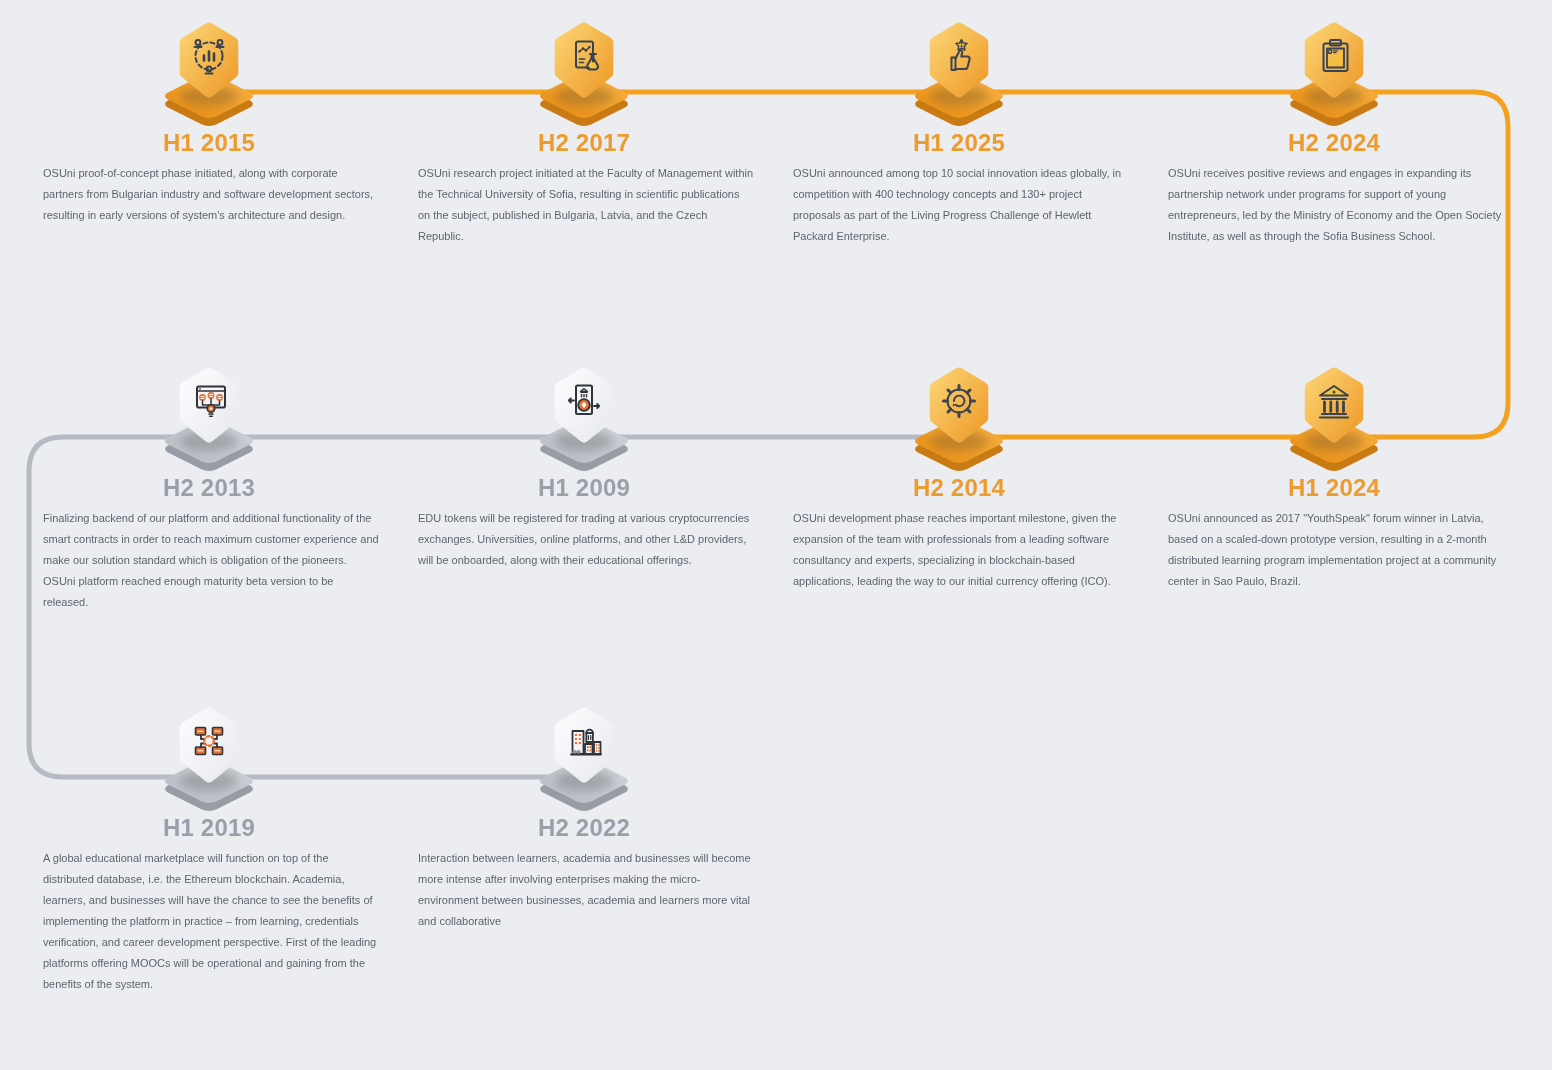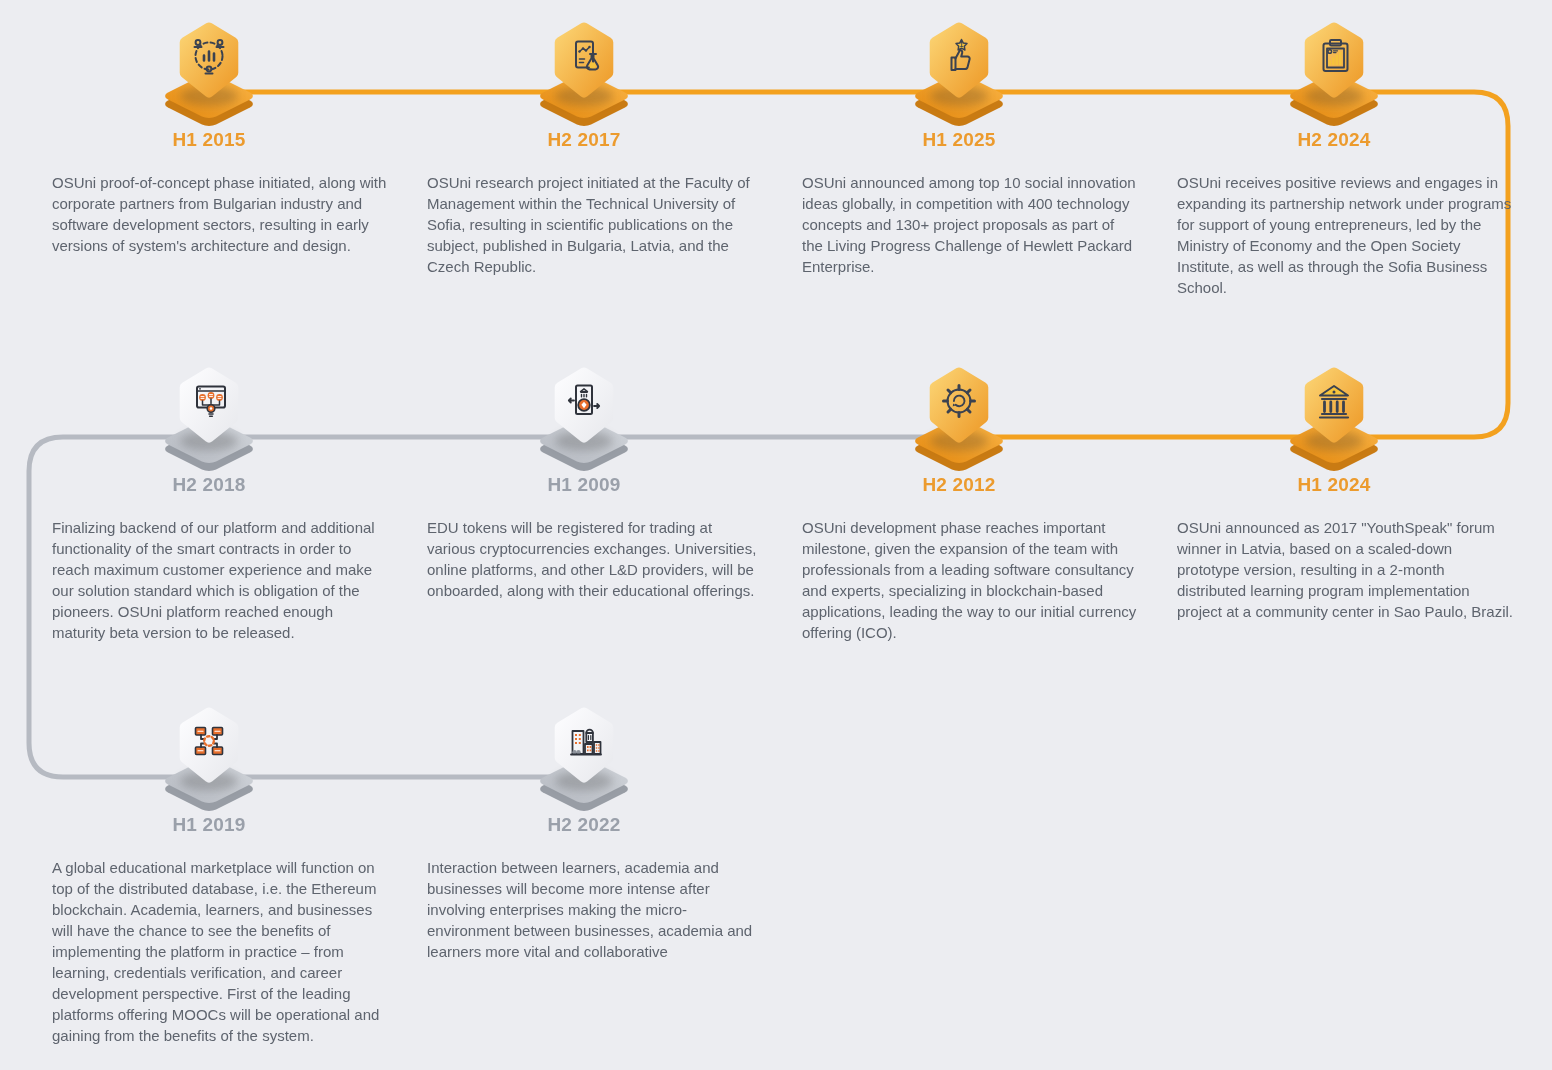--- a/index.html
+++ b/index.html
@@ -23,26 +23,26 @@
     background:rgba(40,40,40,.22);filter:blur(4px);}
 
   .badge{position:absolute;left:37px;top:10px;width:66px;height:76px;}
 
   .icon{position:absolute;left:50px;top:24px;width:40px;height:40px;
     stroke:currentColor;fill:none;stroke-width:2;stroke-linecap:round;stroke-linejoin:round;}
   .past{--accent:#f6c33c;color:#3b4250;}
   .future{--accent:#e86f2c;color:#2f333c;}
 
   .milestone h3{position:absolute;top:117px;left:0;width:100%;margin:0;text-align:center;
-    font-size:19px;font-weight:700;letter-spacing:.2px;}
+    font-size:24px;font-weight:700;letter-spacing:.2px;}
   .past h3{color:#ec9b2e;}
   .future h3{color:#9aa0aa;}
 
-  .milestone p{position:absolute;top:149px;left:20px;width:336px;margin:11px;
-    font-size:15px;line-height:21px;color:#5e646e;}
+  .milestone p{position:absolute;top:149px;left:20px;width:336px;margin:2px;
+    font-size:11px;line-height:21px;color:#5e646e;}
 </style>
 </head>
 <body>
 
 <div class="canvas">
 
   <svg class="connector" width="1552" height="1070" viewBox="0 0 1552 1070">
     <defs>
       <linearGradient id="bgOrange" x1="0" y1="0" x2="1" y2="1">
         <stop offset="0" stop-color="#fbd271"></stop>
@@ -159,21 +159,21 @@
         <circle cx="13.5" cy="16.5" r="3.4" fill="var(--accent)" stroke="none"></circle>
         <circle cx="22" cy="14.5" r="3.4" fill="var(--accent)" stroke="none"></circle>
         <circle cx="30.5" cy="16.5" r="3.4" fill="var(--accent)" stroke="none"></circle>
         <path d="M12 15.6h3 M12 17.4h3 M20.5 13.6h3 M20.5 15.4h3 M29 15.6h3 M29 17.4h3" stroke="#fff" stroke-width="1"></path>
         <path d="M13.5 20v4 M22 18v4.5 M30.5 20v4 M13.5 24h8.5 M30.5 24h-8.5" stroke-width="1.5"></path>
         <circle cx="22" cy="27.5" r="3.8" fill="var(--accent)" stroke-width="1.6"></circle>
         <circle cx="22" cy="27.5" r="1.3" fill="#fff" stroke="none"></circle>
         <path d="M20 33h4 M20.7 35.3h2.6" stroke-width="1.6"></path>
       </svg>
     </div>
-    <h3>H2 2018</h3>
+    <h3>H2 2013</h3>
     <p>Finalizing backend of our platform and additional functionality of the smart contracts in order to reach maximum customer experience and make our solution standard which is obligation of the pioneers. OSUni platform reached enough maturity beta version to be released.</p>
   </div>
 
   <div class="milestone future" style="left:396px;top:357px">
     <div class="marker">
       <div class="d-base"></div>
       <div class="d-top"></div>
       <div class="b-shadow"></div>
       <svg class="badge" viewBox="0 0 80 92">
         <path d="M40 7 L69 24.5 V61.5 L40 85 L11 61.5 V24.5 Z" fill="url(#bgWhite)" stroke="url(#bgWhite)" stroke-width="13" stroke-linejoin="round"></path>
@@ -199,21 +199,21 @@
       <svg class="badge" viewBox="0 0 80 92">
         <path d="M40 7 L69 24.5 V61.5 L40 85 L11 61.5 V24.5 Z" fill="url(#bgOrange)" stroke="url(#bgOrange)" stroke-width="13" stroke-linejoin="round"></path>
       </svg>
       <svg class="icon" viewBox="0 0 40 40">
         <circle cx="20" cy="20" r="11.5"></circle>
         <path d="M31.5 20h4 M8.5 20h-4 M20 8.5v-4 M20 31.5v4 M28.2 11.8l2.8-2.8 M11.8 11.8 9 9 M28.2 28.2l2.8 2.8 M11.8 28.2 9 31" stroke-width="3"></path>
         <path d="M14.9 20 a5.3 5.3 0 1 1 1.7 3.8" stroke-width="1.9"></path>
         <path d="M14.2 22.6 l2.4 1.6 -2.9 1.2 z" fill="currentColor" stroke="none"></path>
       </svg>
     </div>
-    <h3>H2 2012</h3>
+    <h3>H2 2014</h3>
     <p>OSUni development phase reaches important milestone, given the expansion of the team with professionals from a leading software consultancy and experts, specializing in blockchain-based applications, leading the way to our initial currency offering (ICO).</p>
   </div>
 
   <div class="milestone past" style="left:1146px;top:357px">
     <div class="marker">
       <div class="d-base"></div>
       <div class="d-top"></div>
       <div class="b-shadow"></div>
       <svg class="badge" viewBox="0 0 80 92">
         <path d="M40 7 L69 24.5 V61.5 L40 85 L11 61.5 V24.5 Z" fill="url(#bgOrange)" stroke="url(#bgOrange)" stroke-width="13" stroke-linejoin="round"></path>

